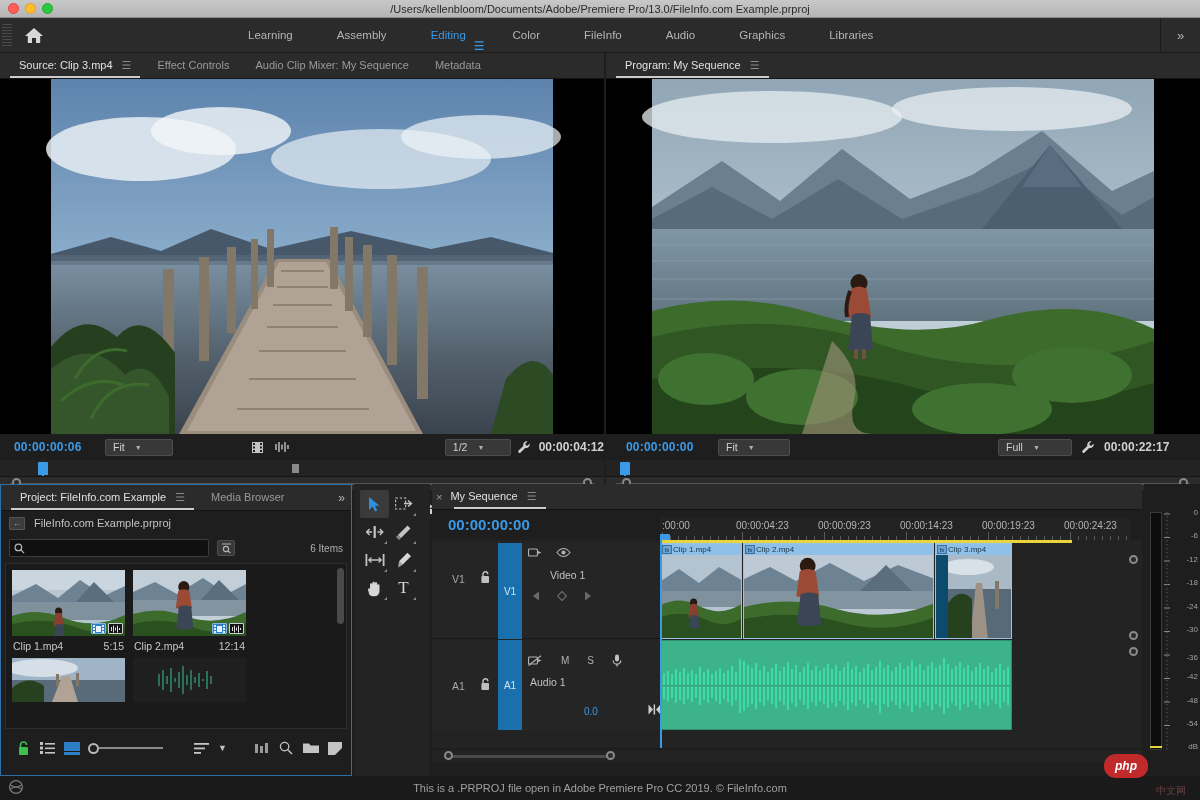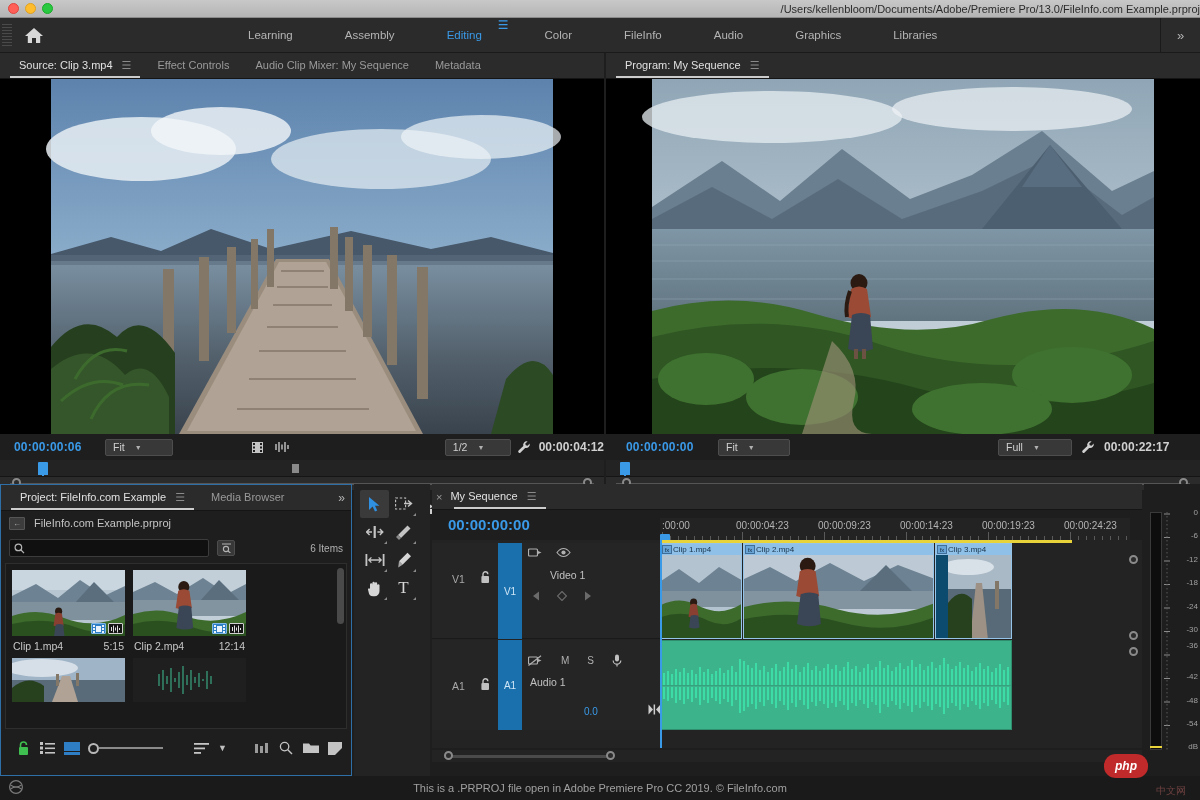--- a/index.html
+++ b/index.html
@@ -18,36 +18,36 @@
     background: linear-gradient(#c8c8c8, #b4b4b4);
     border-bottom: 1px solid #8a8a8a;
     display: flex; align-items: center;
   }
   .traffic { display: flex; gap: 6px; padding-left: 8px; }
   .dot { width: 11px; height: 11px; border-radius: 50%; }
   .dot.red { background: #ff5f57; border: 1px solid #e0443e; }
   .dot.yellow { background: #ffbd2e; border: 1px solid #dea123; }
   .dot.green { background: #28c940; border: 1px solid #1aab29; }
   .titlebar-text {
-    position: absolute; left: 0; right: 0; text-align: right;
+    position: absolute; left: 0; right: 0; text-align: center;
     font-size: 11px; color: #2b2b2b; line-height: 18px;
   }
 
   
   .workspace-bar {
     position: absolute; left: 0; top: 18px; width: 1200px; height: 35px;
     background: #2b2b2b; border-bottom: 1px solid #1a1a1a;
     display: flex; align-items: center;
   }
   .grip {
     width: 10px; height: 22px; margin-left: 2px;
     background-image: repeating-linear-gradient(#4a4a4a 0 1px, transparent 1px 3px);
   }
   .home-btn { width: 44px; display: flex; align-items: center; justify-content: center; }
-  .ws-tabs { display: flex; align-items: flex-start; margin-left: 170px; gap: 8px; }
+  .ws-tabs { display: flex; align-items: flex-end; margin-left: 170px; gap: 0; }
   .ws-tab {
     font-size: 11.5px; color: #b4b4b4; padding: 0 22px; line-height: 35px;
     white-space: nowrap;
   }
   .ws-tab.active { color: #3a9ae8; }
   .ws-menu-icon { color: #3a9ae8; font-size: 12px; margin-left: -14px; margin-right: 6px; }
   .ws-overflow {
     position: absolute; right: 0; top: 0; width: 40px; height: 35px;
     display: flex; align-items: center; justify-content: center;
     font-size: 13px; color: #b4b4b4;
@@ -1423,21 +1423,21 @@
         </g>
       </svg>
     </div>
     <div class="meter-scale" style="left:30px; top:28px; height:238px; width:24px;">
       <div style="top:-4px;">0</div>
       <div style="top:19px;">-6</div>
       <div style="top:43px;">-12</div>
       <div style="top:66px;">-18</div>
       <div style="top:90px;">-24</div>
       <div style="top:113px;">-30</div>
-      <div style="top:129px;">-36</div>
+      <div style="top:141px;">-36</div>
       <div style="top:160px;">-42</div>
       <div style="top:184px;">-48</div>
       <div style="top:207px;">-54</div>
       <div style="top:230px;">dB</div>
     </div>
     <div style="position:absolute; left:6px; top:262px; width:12px; height:2px; background:#e8d43a;"></div>
   </div>
 
   <div class="statusbar">
     <div style="position:absolute; left:8px; top:3px;">

